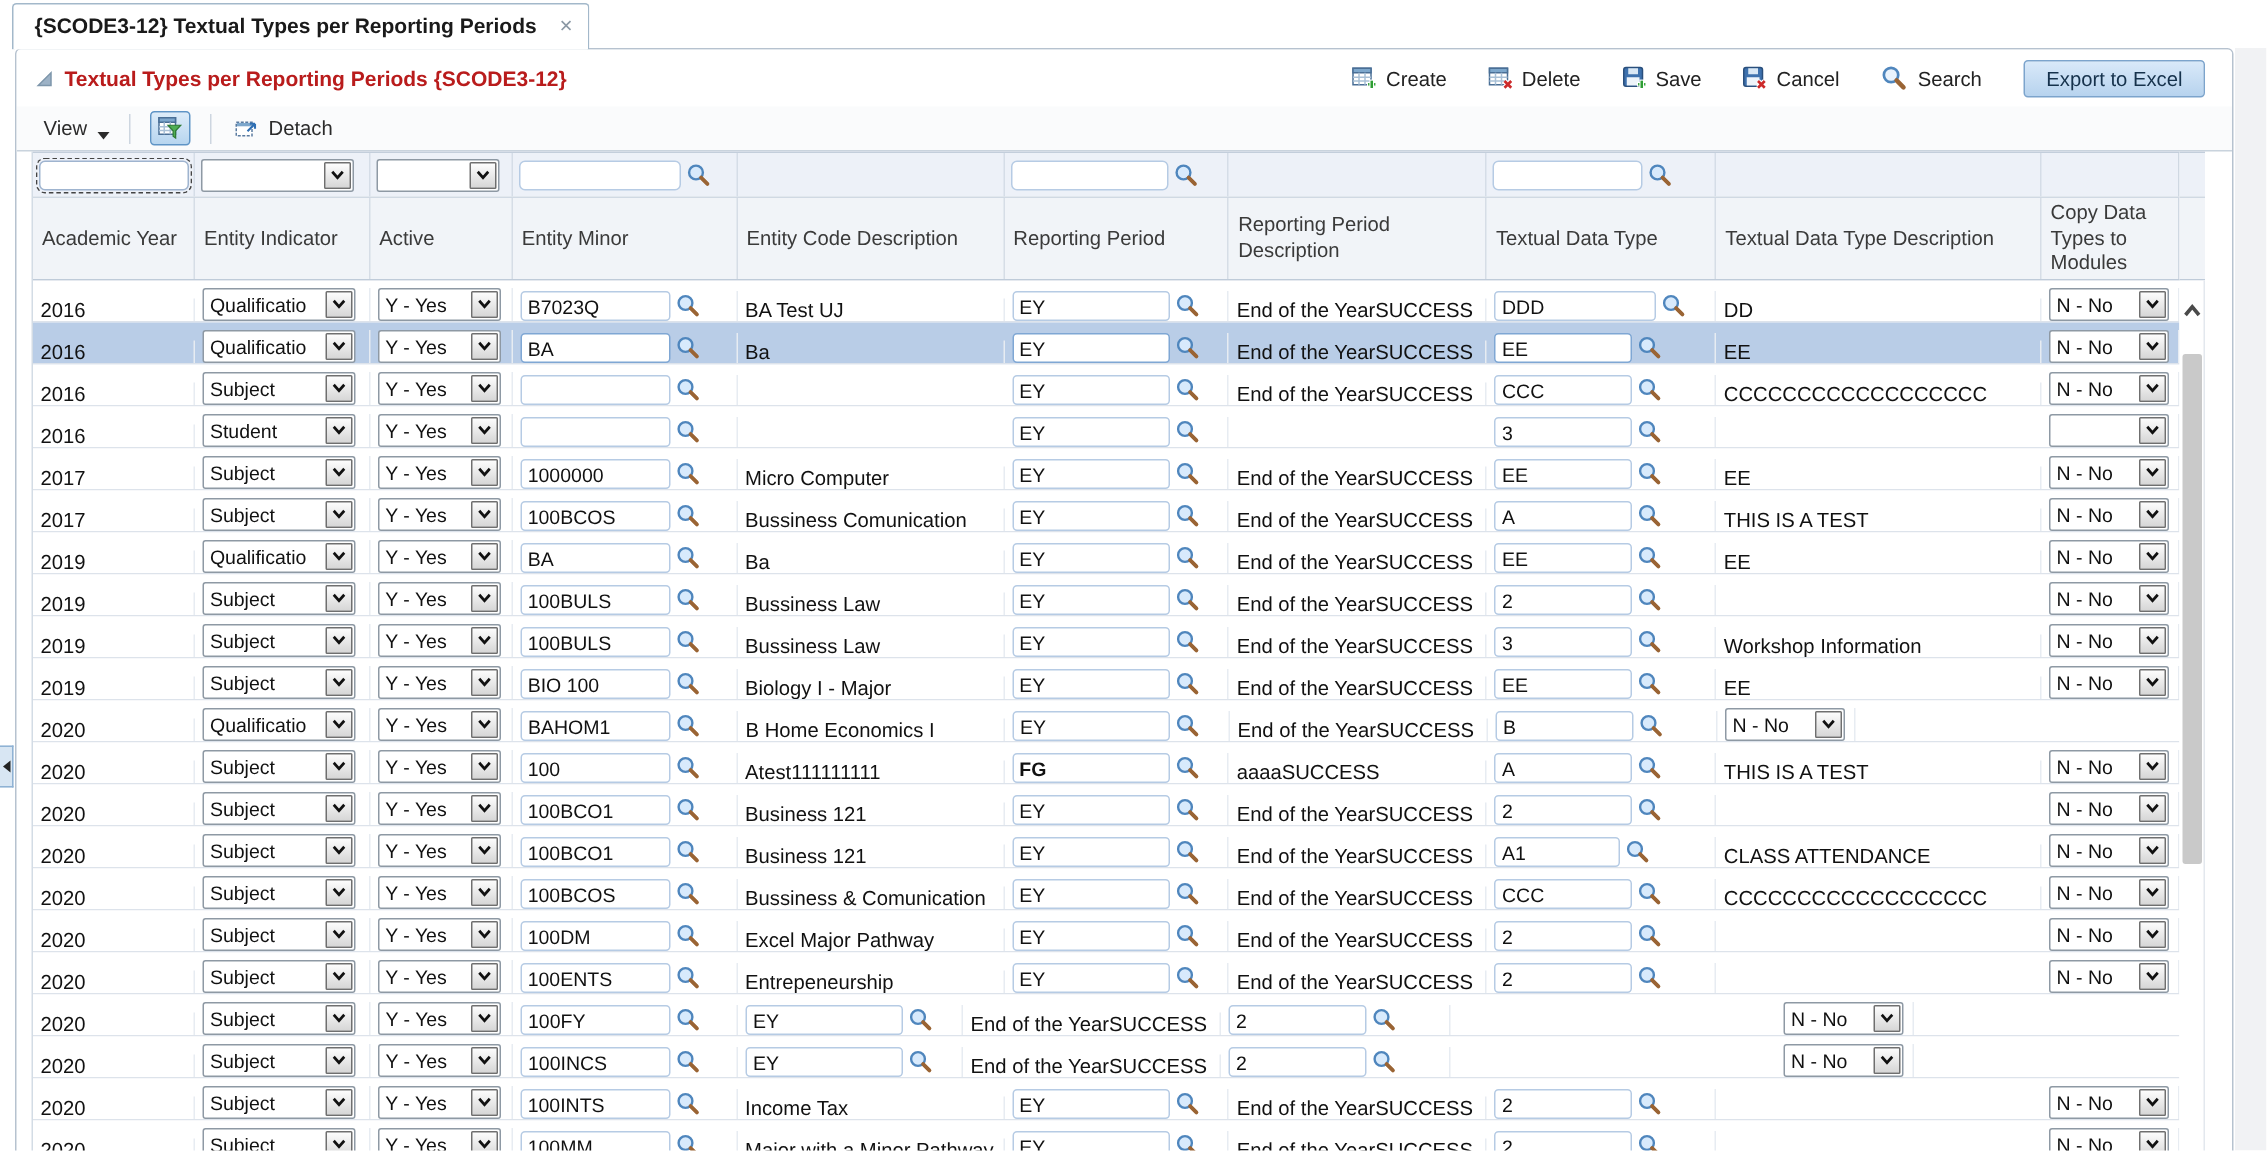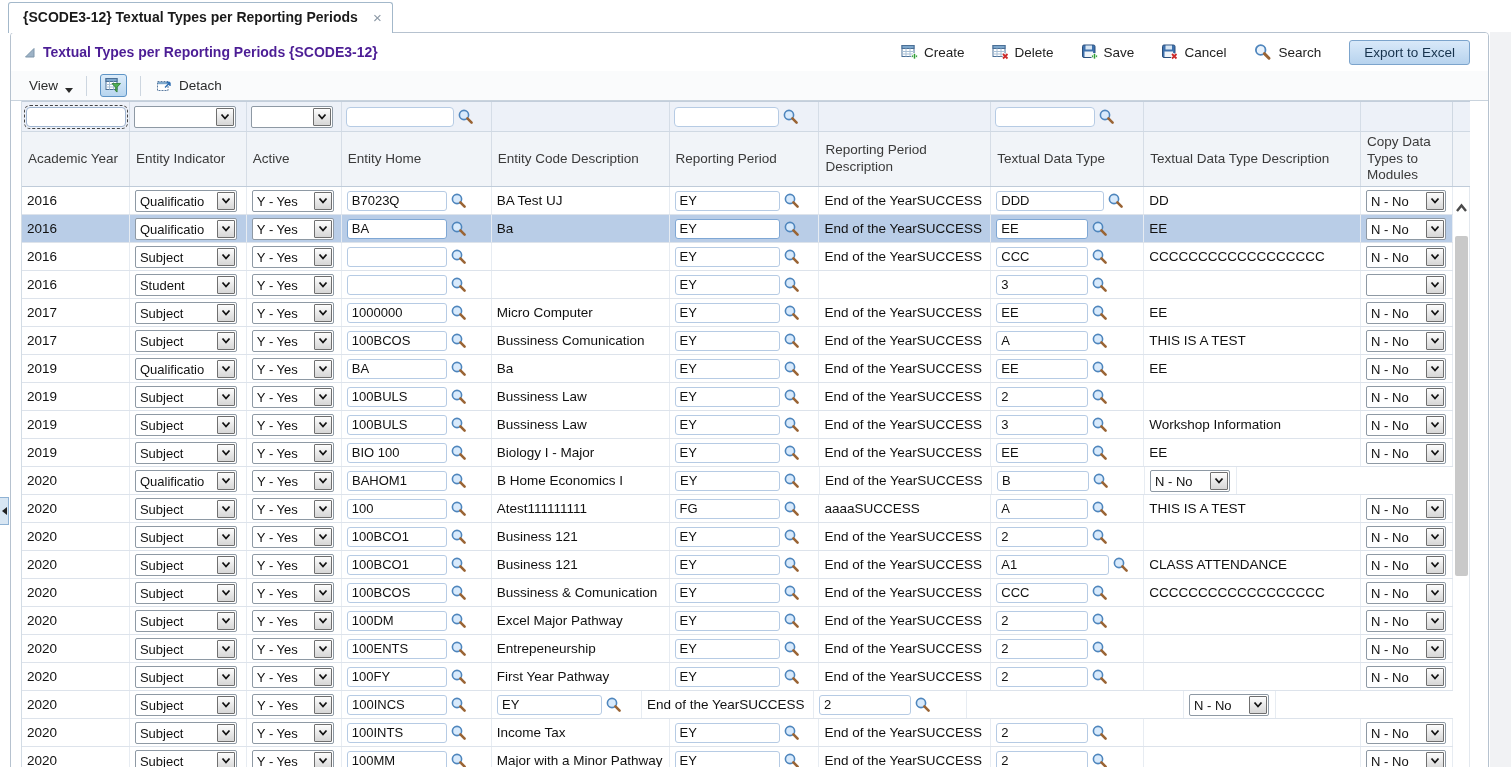--- a/index.html
+++ b/index.html
@@ -15,21 +15,21 @@
     background:#fff; border:1px solid #a3b8ca; border-bottom:none; border-radius:3px 3px 0 0;
     padding:0 34px 0 14px; font-size:14px; font-weight:bold; color:#1a1a1a; line-height:29px; }
   .doc-tab .close { position:absolute; right:10px; top:0; line-height:29px; font-weight:normal;
     font-size:15px; color:#8b98a5; cursor:pointer; }
 
   
   .panel { position:absolute; left:10px; top:32px; width:1479px; height:745px; z-index:1;
     background:#fff; border:1px solid #b6c2cf; border-radius:4px 4px 0 0; overflow:hidden; }
 
   .headerbar { height:38px; display:flex; align-items:center; padding:0 10px 0 12px; background:#fff; }
-  .panel-title { font-size:14px; font-weight:bold; color:#4c1d95; margin-left:7px; }
+  .panel-title { font-size:14px; font-weight:bold; color:#b91c1c; margin-left:7px; }
   .hb-spacer { flex:1; }
   .tbtn { display:flex; align-items:center; gap:6px; margin-left:27px; font-size:13.5px; color:#222; cursor:pointer; white-space:nowrap; }
   .export-btn { margin-left:28px; margin-right:8px; padding:4px 14px; font-size:13.5px; color:#16324c;
     background:linear-gradient(#d9e9f9,#b7d3ee); border:1px solid #7ca4cc; border-radius:3px; cursor:pointer; }
 
   .subtoolbar { height:30px; display:flex; align-items:center; background:#fafbfc;
     border-bottom:1px solid #c9d3dd; padding-left:18px; }
   .view-menu { display:flex; align-items:flex-end; gap:7px; font-size:13.5px; color:#2b2b2b; cursor:pointer; }
   .caret { width:0; height:0; border-left:4px solid transparent; border-right:4px solid transparent; border-top:5px solid #2b2b2b; }
   .vsep { width:1px; height:20px; background:#cdd6e0; margin:0 13px; }
@@ -49,21 +49,21 @@
     font-family:"Liberation Sans",sans-serif; font-size:13px; color:#111; }
   .f-ibox { border-radius:4px; }
   .f-focus { outline:1px dashed #444; outline-offset:1px; border-color:#9fb4cf; }
   .mag { display:inline-flex; margin-left:3px; cursor:pointer; }
 
   .header-row { display:flex; height:56px; background:#f1f4f8; border-top:1px solid #d0d9e3; border-bottom:1px solid #bfcbd9; }
   .hcell { display:flex; align-items:center; padding:0 6px; border-right:1px solid #d6dde6;
     font-size:13.5px; color:#3a3a3a; line-height:1.25; }
 
   .tbody { height:581px; overflow:hidden; }
-  .trow { display:flex; height:28px; background:#fff; border-bottom:1px solid #dde3eb; }
+  .trow { display:flex; height:28px; background:#fff; border-bottom:1px solid #dde3eb;align-items:flex-end; }
   .trow.selected { background:#b9cde7; }
   .trow.selected .ibox { border-color:#7fa7d4; }
   .cell { display:flex; align-items:center; padding:0 5px; border-right:1px solid #e7ecf2;
     font-size:13.5px; color:#111; overflow:hidden; white-space:nowrap; }
 
   
   .sel { display:inline-flex; align-items:stretch; height:22px; background:#fff;
     border:1px solid #8e99a4; border-radius:2px; cursor:pointer; }
   .sel-text { flex:1; overflow:hidden; white-space:nowrap; font-size:13px; color:#111; padding:3px 2px 0 4px; }
   .sel-btn { width:18px; margin:1px; background:linear-gradient(#fdfdfd,#d6d6d6);
@@ -252,21 +252,21 @@
             </span>
           </div>
           <div class="fcell col-8"></div>
           <div class="fcell col-9" style="border-right:1px solid #cfd8e2"></div>
         </div>
 
         <div class="header-row">
           <div class="hcell col-0">Academic Year</div>
           <div class="hcell col-1">Entity Indicator</div>
           <div class="hcell col-2">Active</div>
-          <div class="hcell col-3">Entity Home</div>
+          <div class="hcell col-3">Entity Minor</div>
           <div class="hcell col-4">Entity Code Description</div>
           <div class="hcell col-5">Reporting Period</div>
           <div class="hcell col-6">Reporting Period Description</div>
           <div class="hcell col-7">Textual Data Type</div>
           <div class="hcell col-8">Textual Data Type Description</div>
           <div class="hcell col-9" style="border-right:1px solid #cfd8e2">Copy Data Types to Modules</div>
         </div>
 
         <div class="tbody">
             <div class="trow">
@@ -1077,21 +1077,21 @@
                   <svg width="18" height="18" viewBox="0 0 18 18">
                     <circle cx="7" cy="7" r="4.6" fill="#d8eafc" stroke="#4f86bd" stroke-width="1.6"></circle>
                     <line x1="10.4" y1="10.4" x2="14.6" y2="14.6" stroke="#9a6434" stroke-width="2.6" stroke-linecap="round"></line>
                   </svg>
                 </span>
               </div>
               <div class="cell col-4">
                 <span>Atest111111111</span>
               </div>
               <div class="cell col-5">
-                <input class="ibox" value="FG" style="width: 105px;">
+                <input class="ibox" value="FG" style="width: 105px; font-weight: bold;">
                 <span class="mag">
                   <svg width="18" height="18" viewBox="0 0 18 18">
                     <circle cx="7" cy="7" r="4.6" fill="#d8eafc" stroke="#4f86bd" stroke-width="1.6"></circle>
                     <line x1="10.4" y1="10.4" x2="14.6" y2="14.6" stroke="#9a6434" stroke-width="2.6" stroke-linecap="round"></line>
                   </svg>
                 </span>
               </div>
               <div class="cell col-6">
                 <span>aaaaSUCCESS</span>
               </div>
@@ -1231,21 +1231,21 @@
                   <svg width="18" height="18" viewBox="0 0 18 18">
                     <circle cx="7" cy="7" r="4.6" fill="#d8eafc" stroke="#4f86bd" stroke-width="1.6"></circle>
                     <line x1="10.4" y1="10.4" x2="14.6" y2="14.6" stroke="#9a6434" stroke-width="2.6" stroke-linecap="round"></line>
                   </svg>
                 </span>
               </div>
               <div class="cell col-6">
                 <span>End of the YearSUCCESS</span>
               </div>
               <div class="cell col-7">
-                <input class="ibox" value="A1" style="width: 113px;">
+                <input class="ibox" value="A1" style="width: 84px;">
                 <span class="mag">
                   <svg width="18" height="18" viewBox="0 0 18 18">
                     <circle cx="7" cy="7" r="4.6" fill="#d8eafc" stroke="#4f86bd" stroke-width="1.6"></circle>
                     <line x1="10.4" y1="10.4" x2="14.6" y2="14.6" stroke="#9a6434" stroke-width="2.6" stroke-linecap="round"></line>
                   </svg>
                 </span>
               </div>
               <div class="cell col-8">
                 <span>CLASS ATTENDANCE</span>
               </div>
@@ -1498,23 +1498,20 @@
                 </span>
               </div>
               <div class="cell col-3">
                 <input class="ibox" value="100FY" style="width: 100px;">
                 <span class="mag">
                   <svg width="18" height="18" viewBox="0 0 18 18">
                     <circle cx="7" cy="7" r="4.6" fill="#d8eafc" stroke="#4f86bd" stroke-width="1.6"></circle>
                     <line x1="10.4" y1="10.4" x2="14.6" y2="14.6" stroke="#9a6434" stroke-width="2.6" stroke-linecap="round"></line>
                   </svg>
                 </span>
-              </div>
-              <div class="cell col-4">
-                <span>First Year Pathway</span>
               </div>
               <div class="cell col-5">
                 <input class="ibox" value="EY" style="width: 105px;">
                 <span class="mag">
                   <svg width="18" height="18" viewBox="0 0 18 18">
                     <circle cx="7" cy="7" r="4.6" fill="#d8eafc" stroke="#4f86bd" stroke-width="1.6"></circle>
                     <line x1="10.4" y1="10.4" x2="14.6" y2="14.6" stroke="#9a6434" stroke-width="2.6" stroke-linecap="round"></line>
                   </svg>
                 </span>
               </div>

